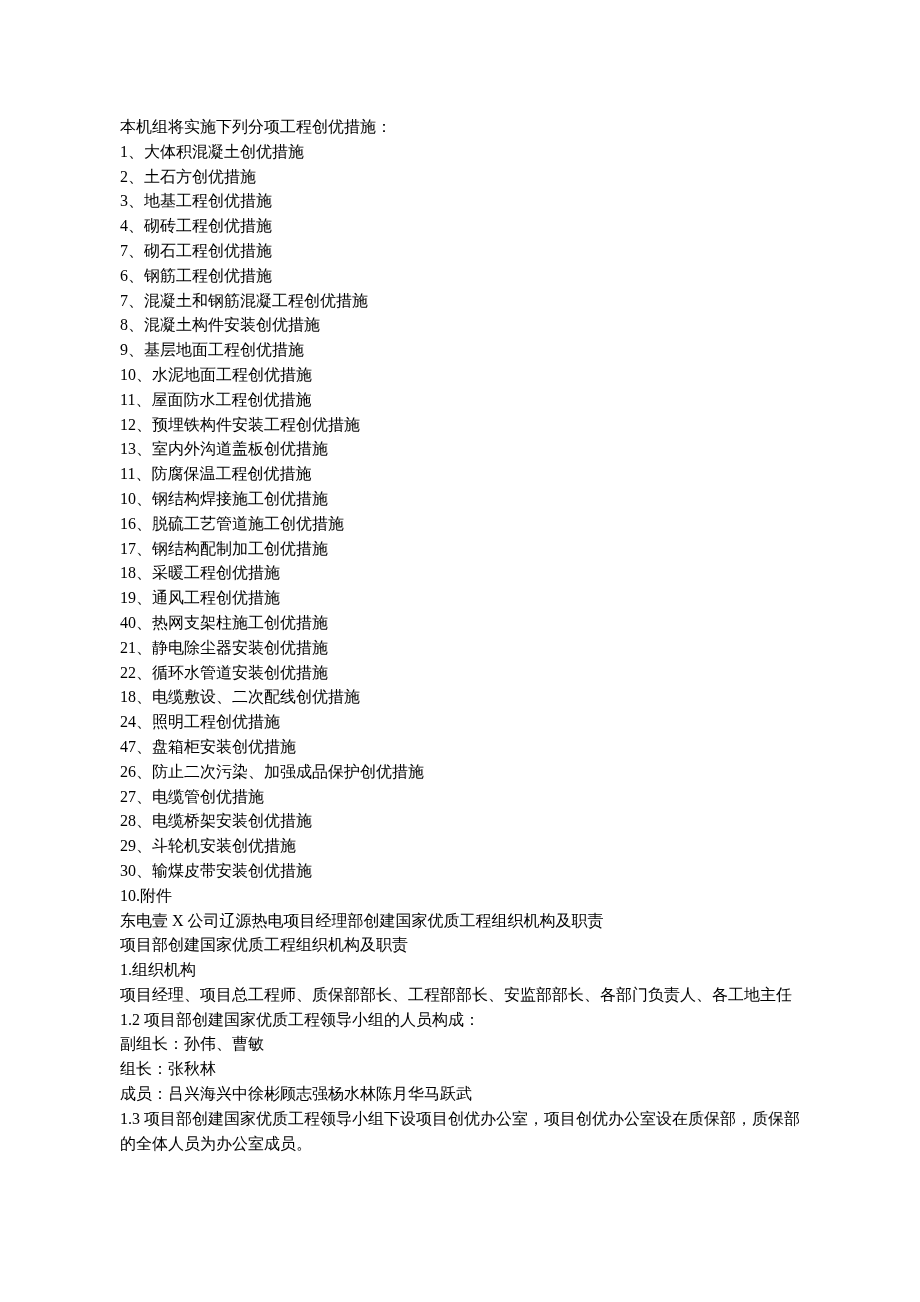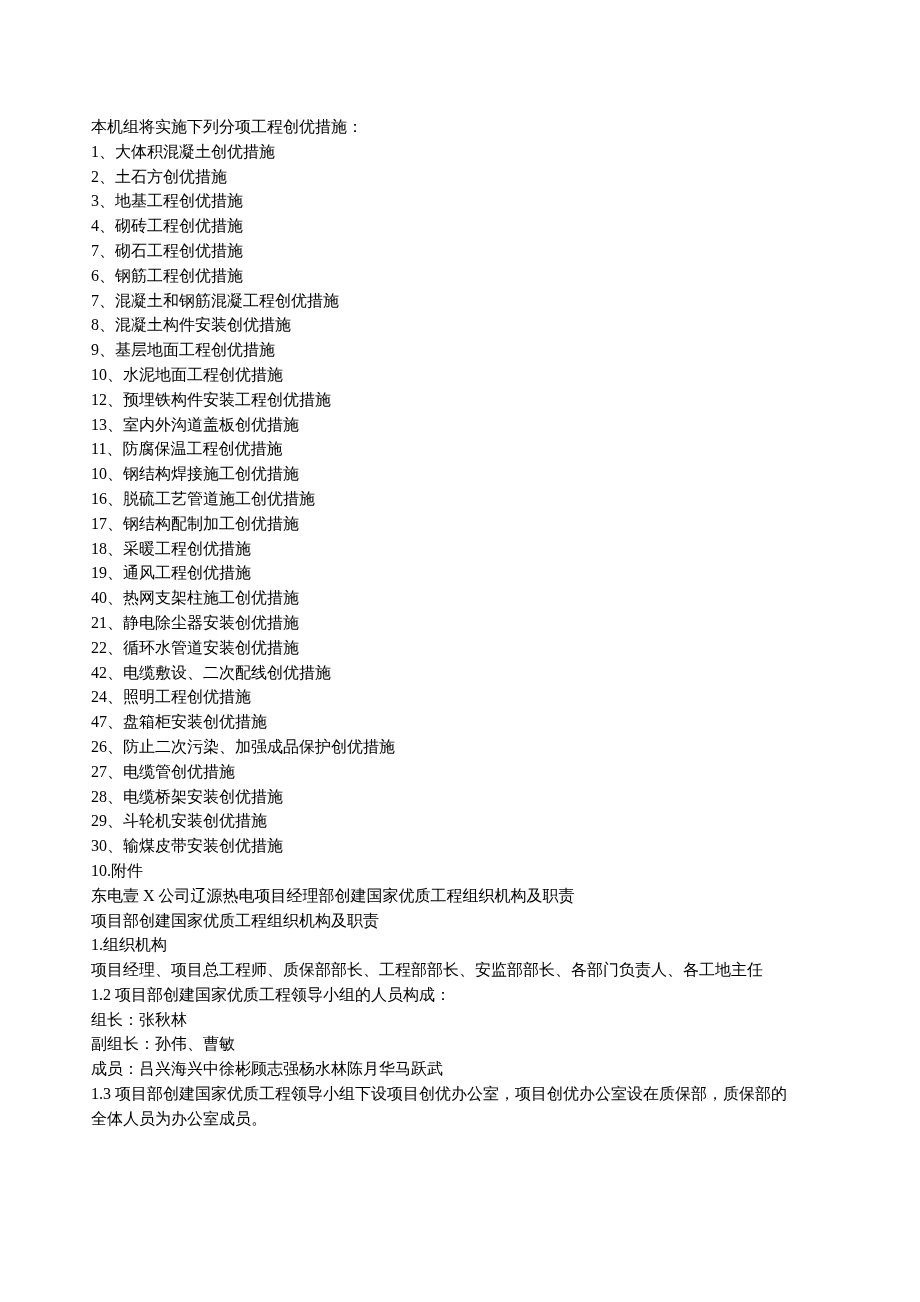--- a/index.html
+++ b/index.html
@@ -7,21 +7,21 @@
     padding: 0;
     background: #ffffff;
     font-family: "SimSun", "宋体", serif;
     font-size: 16px;
     line-height: 1.55;
     color: #000000;
   }
   .page {
     width: 920px;
     min-height: 1302px;
-    padding: 115px 120px 50px 91px;
+    padding: 115px 120px 50px 120px;
     box-sizing: border-box;
   }
   .line {
     white-space: normal;
     word-break: break-all;
   }
 </style>
 </head>
 <body>
 
@@ -31,43 +31,44 @@
   <div class="line">1、大体积混凝土创优措施</div>
   <div class="line">2、土石方创优措施</div>
   <div class="line">3、地基工程创优措施</div>
   <div class="line">4、砌砖工程创优措施</div>
   <div class="line">7、砌石工程创优措施</div>
   <div class="line">6、钢筋工程创优措施</div>
   <div class="line">7、混凝土和钢筋混凝工程创优措施</div>
   <div class="line">8、混凝土构件安装创优措施</div>
   <div class="line">9、基层地面工程创优措施</div>
   <div class="line">10、水泥地面工程创优措施</div>
+  <div class="line">11、屋面防水工程创优措施</div>
   <div class="line">12、预埋铁构件安装工程创优措施</div>
   <div class="line">13、室内外沟道盖板创优措施</div>
   <div class="line">11、防腐保温工程创优措施</div>
   <div class="line">10、钢结构焊接施工创优措施</div>
   <div class="line">16、脱硫工艺管道施工创优措施</div>
   <div class="line">17、钢结构配制加工创优措施</div>
   <div class="line">18、采暖工程创优措施</div>
   <div class="line">19、通风工程创优措施</div>
   <div class="line">40、热网支架柱施工创优措施</div>
   <div class="line">21、静电除尘器安装创优措施</div>
   <div class="line">22、循环水管道安装创优措施</div>
-  <div class="line">42、电缆敷设、二次配线创优措施</div>
+  <div class="line">18、电缆敷设、二次配线创优措施</div>
   <div class="line">24、照明工程创优措施</div>
   <div class="line">47、盘箱柜安装创优措施</div>
   <div class="line">26、防止二次污染、加强成品保护创优措施</div>
   <div class="line">27、电缆管创优措施</div>
   <div class="line">28、电缆桥架安装创优措施</div>
   <div class="line">29、斗轮机安装创优措施</div>
   <div class="line">30、输煤皮带安装创优措施</div>
 
   <div class="line">10.附件</div>
   <div class="line">东电壹 X 公司辽源热电项目经理部创建国家优质工程组织机构及职责</div>
   <div class="line">项目部创建国家优质工程组织机构及职责</div>
   <div class="line">1.组织机构</div>
   <div class="line">项目经理、项目总工程师、质保部部长、工程部部长、安监部部长、各部门负责人、各工地主任</div>
   <div class="line">1.2 项目部创建国家优质工程领导小组的人员构成：</div>
+  <div class="line">副组长：孙伟、曹敏</div>
   <div class="line">组长：张秋林</div>
-  <div class="line">副组长：孙伟、曹敏</div>
   <div class="line">成员：吕兴海兴中徐彬顾志强杨水林陈月华马跃武</div>
   <div class="line">1.3 项目部创建国家优质工程领导小组下设项目创优办公室，项目创优办公室设在质保部，质保部的全体人员为办公室成员。</div>
 </div>
 
 </body></html>

